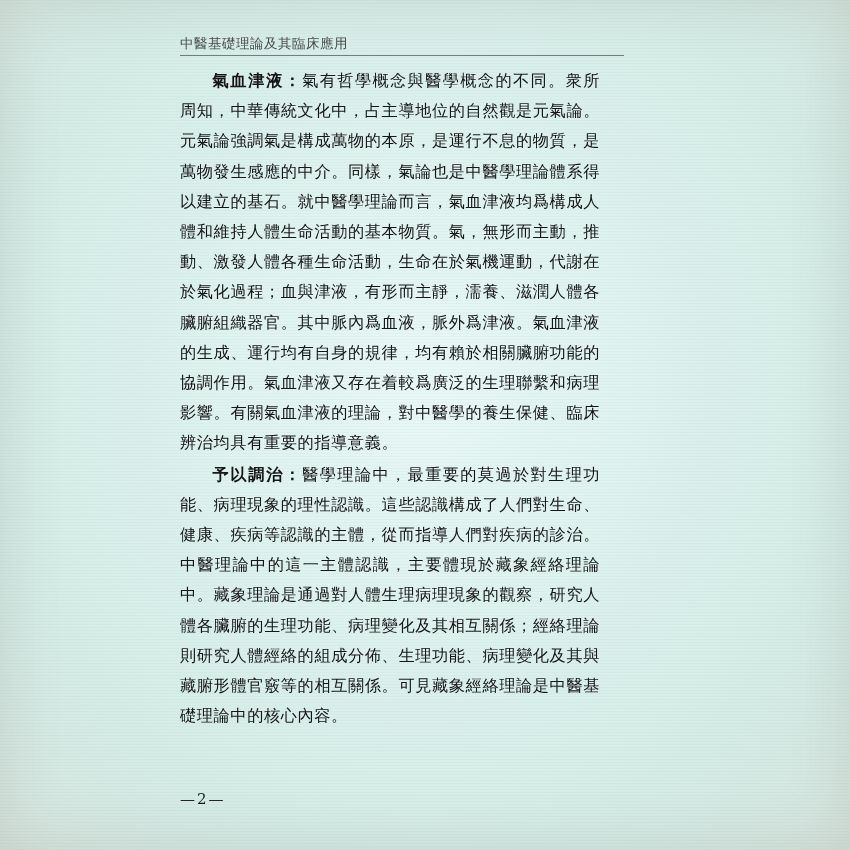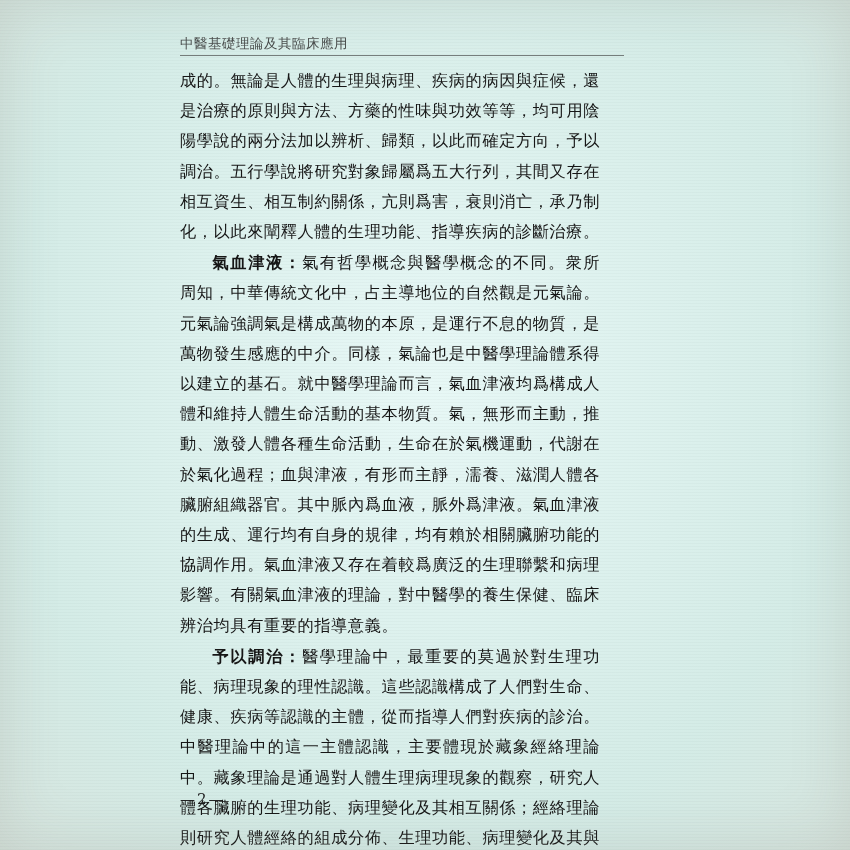--- a/index.html
+++ b/index.html
@@ -117,23 +117,20 @@
 
   <div class="sheet">
 
     <div class="running-head">
       <span>中醫基礎理論及其臨床應用</span>
       <span class="rule"></span>
     </div>
 
     <div class="body-col">
 
-      <p class="para">
-        <span>成的。無論是人體的生理與病理、疾病的病因與症候，還是治療的原則與方法、方藥的性味與功效等等，均可用陰陽學說的兩分法加以辨析、歸類，以此而確定方向，予以調治。五行學說將研究對象歸屬爲五大行列，其間又存在相互資生、相互制約關係，亢則爲害，衰則消亡，承乃制化，以此來闡釋人體的生理功能、指導疾病的診斷治療。</span>
-      </p>
 
       <p class="para indent">
         <span class="lead">氣血津液：</span><span>氣有哲學概念與醫學概念的不同。衆所周知，中華傳統文化中，占主導地位的自然觀是元氣論。元氣論強調氣是構成萬物的本原，是運行不息的物質，是萬物發生感應的中介。同樣，氣論也是中醫學理論體系得以建立的基石。就中醫學理論而言，氣血津液均爲構成人體和維持人體生命活動的基本物質。氣，無形而主動，推動、激發人體各種生命活動，生命在於氣機運動，代謝在於氣化過程；血與津液，有形而主靜，濡養、滋潤人體各臟腑組織器官。其中脈內爲血液，脈外爲津液。氣血津液的生成、運行均有自身的規律，均有賴於相關臟腑功能的協調作用。氣血津液又存在着較爲廣泛的生理聯繫和病理影響。有關氣血津液的理論，對中醫學的養生保健、臨床辨治均具有重要的指導意義。</span>
       </p>
 
       <p class="para indent">
         <span class="lead">予以調治：</span><span>醫學理論中，最重要的莫過於對生理功能、病理現象的理性認識。這些認識構成了人們對生命、健康、疾病等認識的主體，從而指導人們對疾病的診治。中醫理論中的這一主體認識，主要體現於藏象經絡理論中。藏象理論是通過對人體生理病理現象的觀察，研究人體各臟腑的生理功能、病理變化及其相互關係；經絡理論則研究人體經絡的組成分佈、生理功能、病理變化及其與藏腑形體官竅等的相互關係。可見藏象經絡理論是中醫基礎理論中的核心內容。</span>
       </p>
 
     </div>

